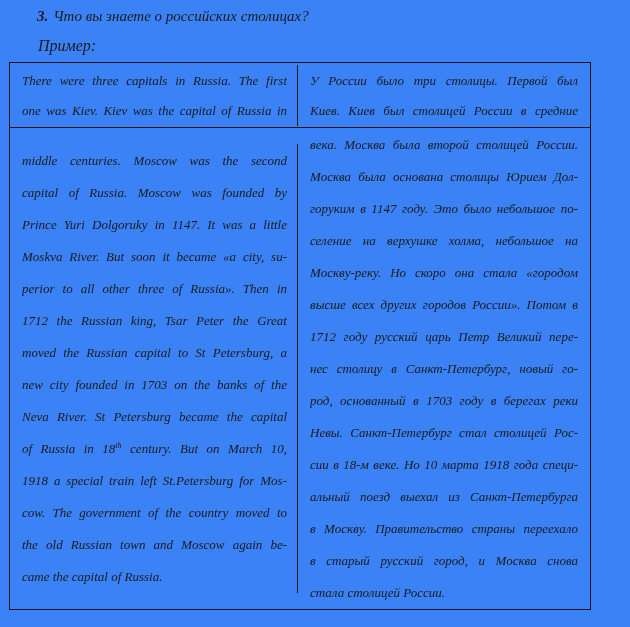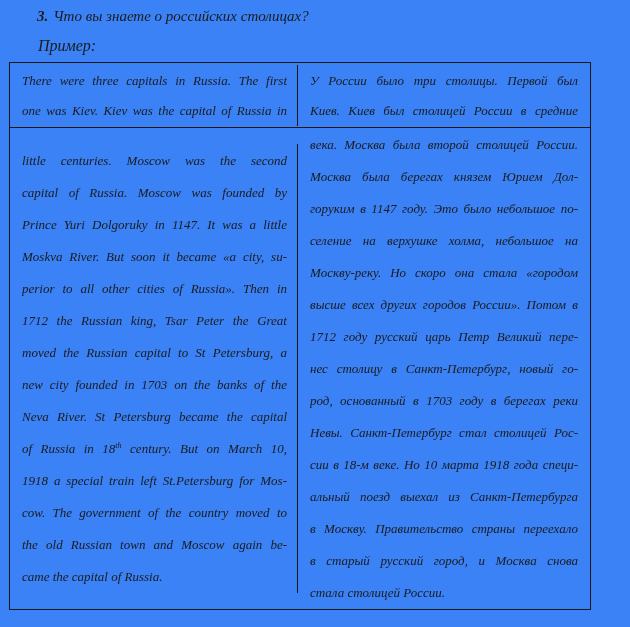--- a/index.html
+++ b/index.html
@@ -85,38 +85,38 @@
           <div class="line">There were three capitals in Russia. The first</div>
           <div class="line">one was Kiev. Kiev was the capital of Russia in</div>
         </div>
         <div class="cell ru">
           <div class="line">У России было три столицы. Первой был</div>
           <div class="line">Киев. Киев был столицей России в средние</div>
         </div>
       </div>
       <div class="trow second">
         <div class="cell en">
-          <div class="line">little centuries. Moscow was the second</div>
+          <div class="line">middle centuries. Moscow was the second</div>
           <div class="line">capital of Russia. Moscow was founded by</div>
           <div class="line">Prince Yuri Dolgoruky in 1147. It was a little</div>
           <div class="line">Moskva River. But soon it became «a city, su-</div>
-          <div class="line">perior to all other cities of Russia». Then in</div>
+          <div class="line">perior to all other three of Russia». Then in</div>
           <div class="line">1712 the Russian king, Tsar Peter the Great</div>
           <div class="line">moved the Russian capital to St Petersburg, a</div>
           <div class="line">new city founded in 1703 on the banks of the</div>
           <div class="line">Neva River. St Petersburg became the capital</div>
           <div class="line">of Russia in 18<sup>th</sup> century. But on March 10,</div>
           <div class="line">1918 a special train left St.Petersburg for Mos-</div>
           <div class="line">cow. The government of the country moved to</div>
           <div class="line">the old Russian town and Moscow again be-</div>
           <div class="line para-end">came the capital of Russia.</div>
         </div>
         <div class="cell ru">
           <div class="line">века. Москва была второй столицей России.</div>
-          <div class="line">Москва была берегах князем Юрием Дол-</div>
+          <div class="line">Москва была основана столицы Юрием Дол-</div>
           <div class="line">горуким в 1147 году. Это было небольшое по-</div>
           <div class="line">селение на верхушке холма, небольшое на</div>
           <div class="line">Москву-реку. Но скоро она стала «городом</div>
           <div class="line">высше всех других городов России». Потом в</div>
           <div class="line">1712 году русский царь Петр Великий пере-</div>
           <div class="line">нес столицу в Санкт-Петербург, новый го-</div>
           <div class="line">род, основанный в 1703 году в берегах реки</div>
           <div class="line">Невы. Санкт-Петербург стал столицей Рос-</div>
           <div class="line">сии в 18-м веке. Но 10 марта 1918 года специ-</div>
           <div class="line">альный поезд выехал из Санкт-Петербурга</div>

